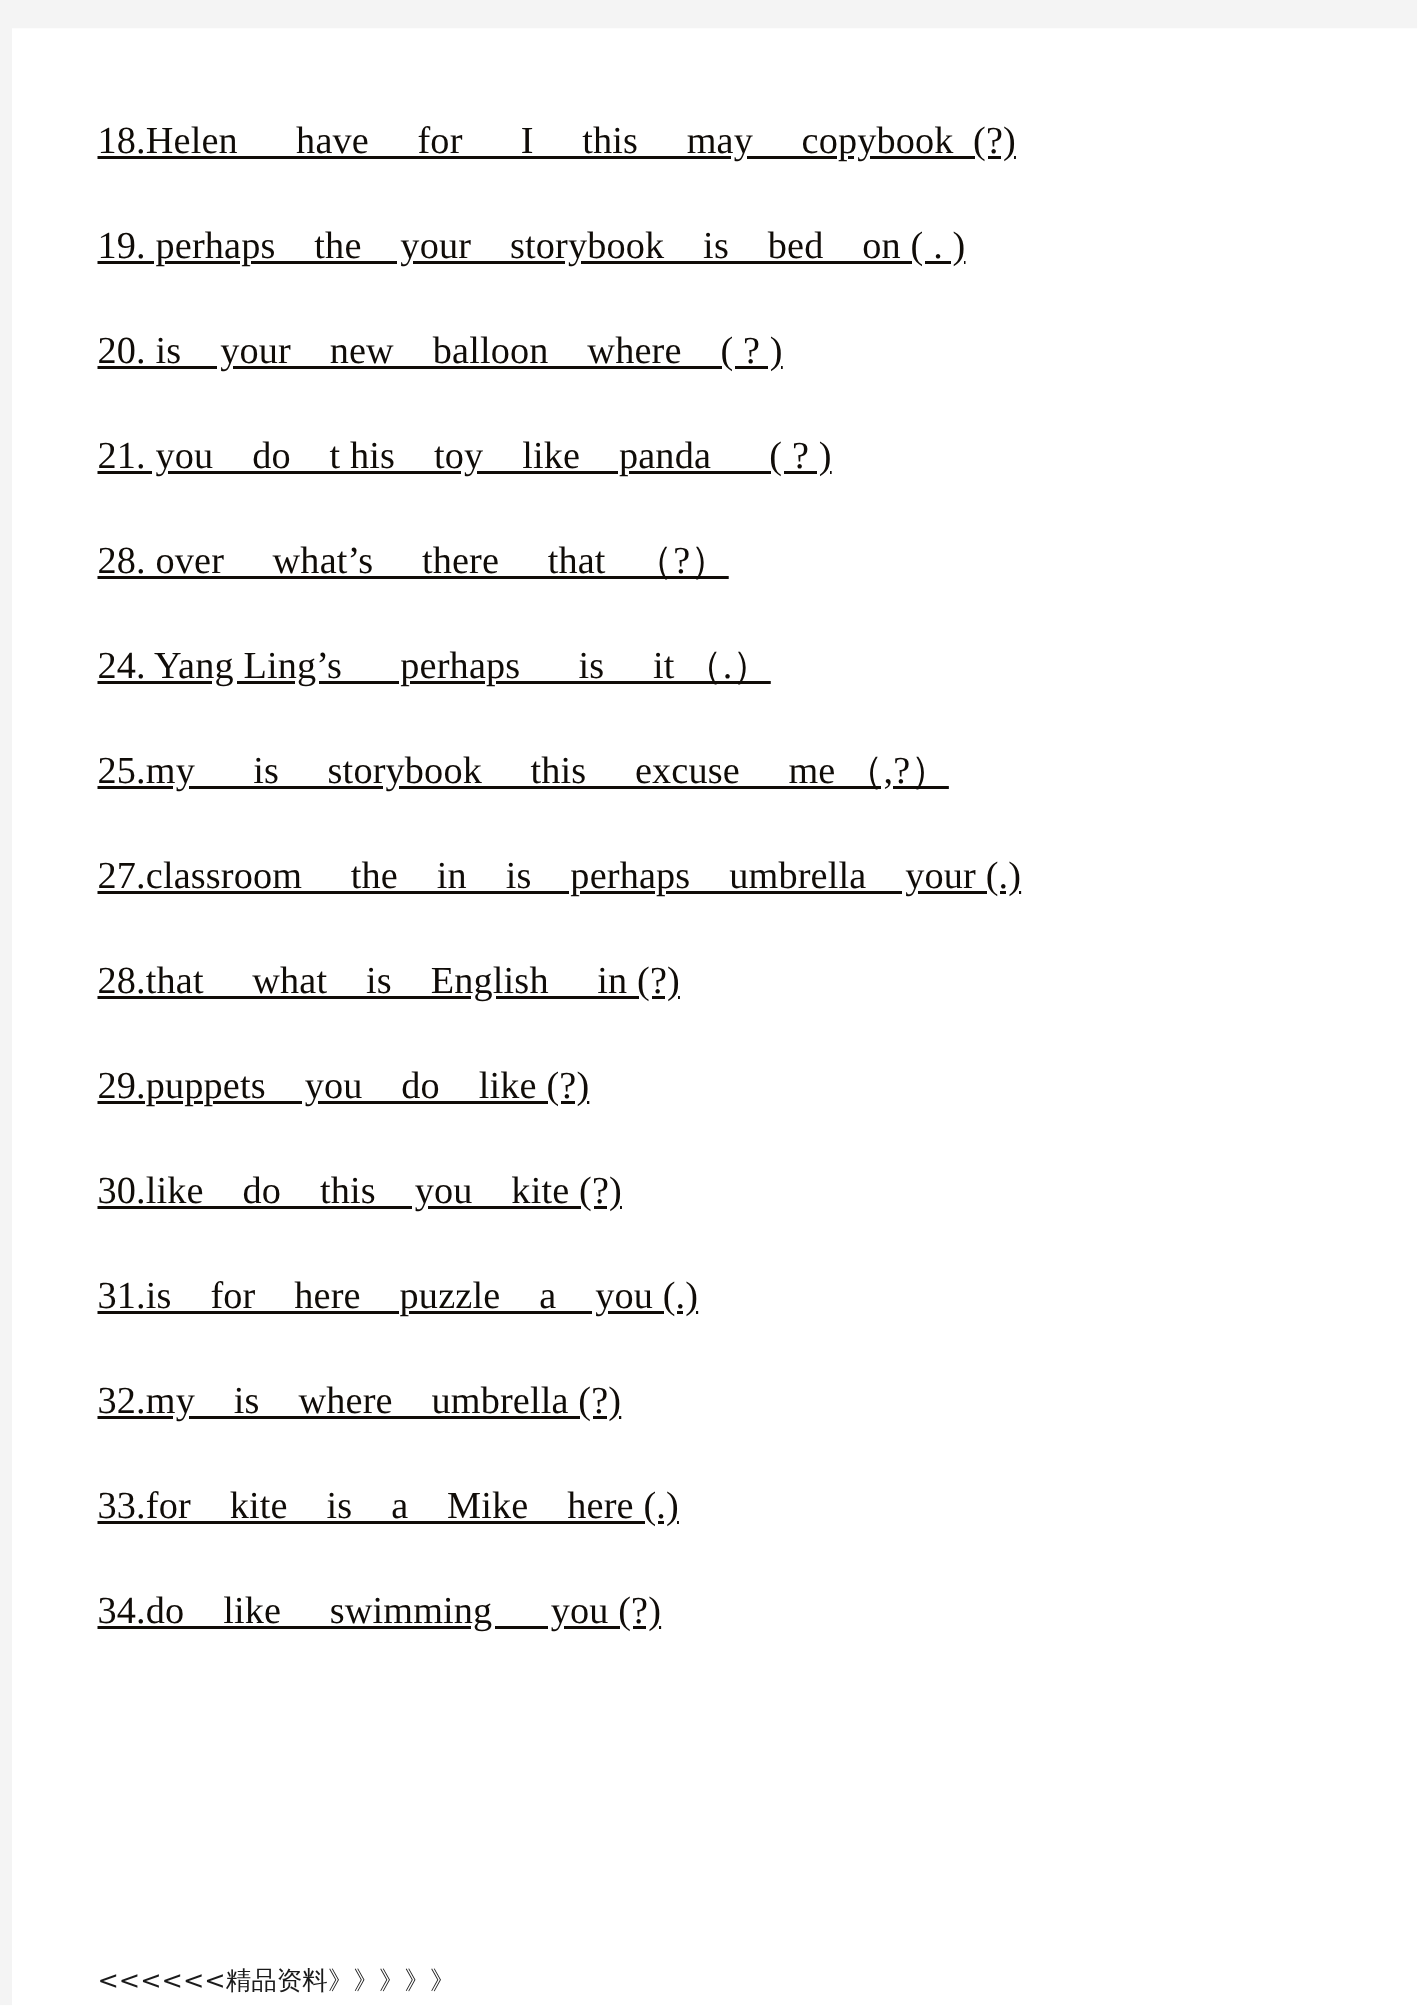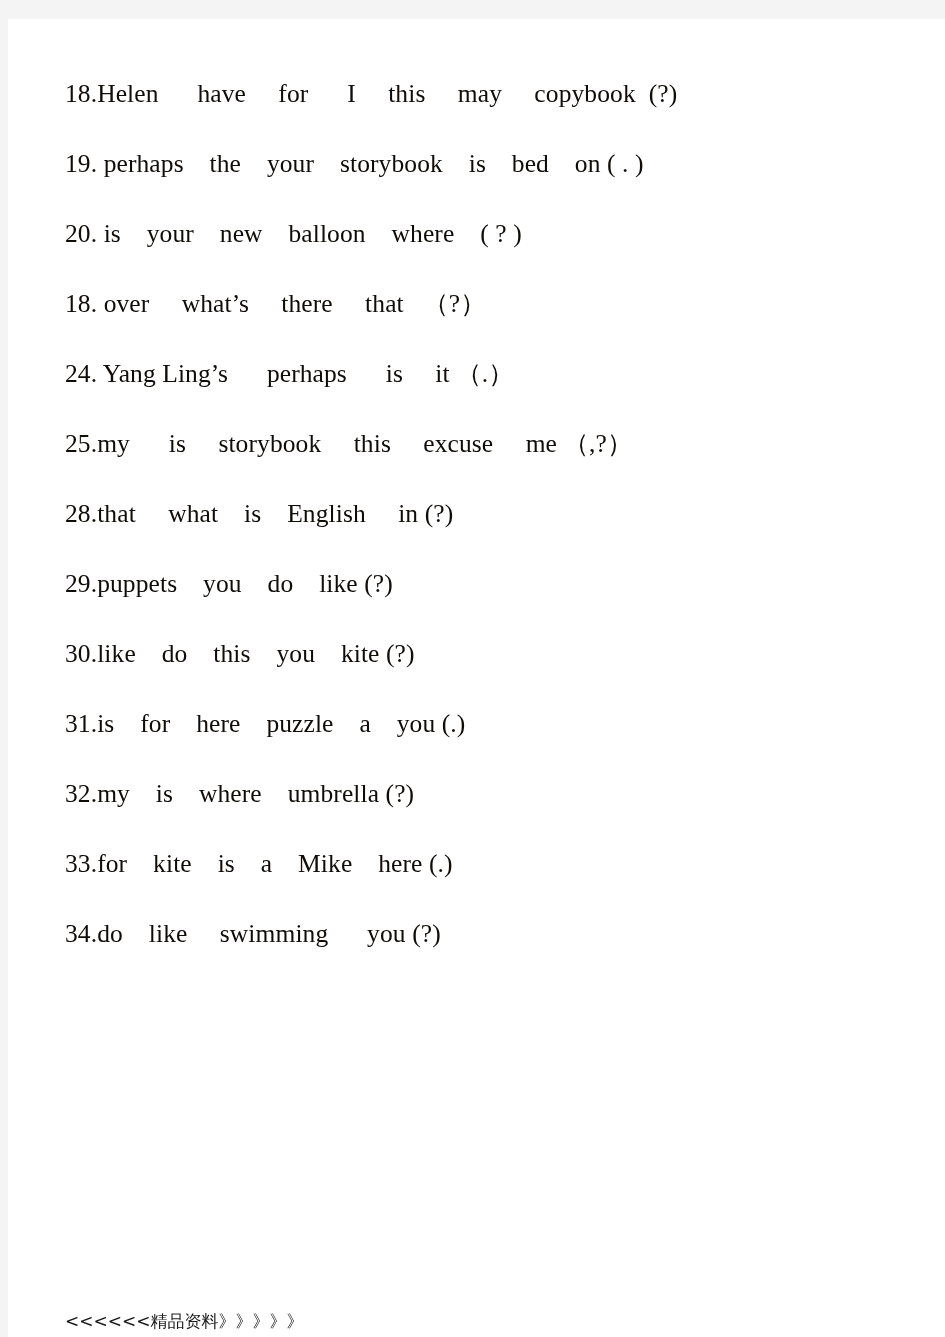--- a/index.html
+++ b/index.html
@@ -56,20 +56,21 @@
     width: 860px;
   }
 
   .exercise-line {
     height: 70px;
     line-height: 70px;
     font-size: 25.5px;
     color: #100c08;
     white-space: pre;
     letter-spacing: 0.1px;
+    text-decoration: underline;
   }
 
   .footer-note {
     position: absolute;
     left: 65px;
     top: 1310px;
     font-family: "DejaVu Sans", sans-serif;
     font-size: 17px;
     line-height: 22px;
     color: #1a1a1a;
@@ -83,23 +84,25 @@
 
   <div class="margin-band-top"></div>
   <div class="margin-band-left"></div>
 
   <div class="sheet">
 
     <div class="exercise-list">
       <div class="exercise-line">18.Helen      have     for      I     this     may     copybook  (?)</div>
       <div class="exercise-line">19. perhaps    the    your    storybook    is    bed    on ( . )</div>
       <div class="exercise-line">20. is    your    new    balloon    where    ( ? )</div>
-      <div class="exercise-line">18. over     what’s     there     that   （?）</div>
+      <div class="exercise-line">21. you    do    t his    toy    like    panda      ( ? )</div>
+      <div class="exercise-line">28. over     what’s     there     that   （?）</div>
       <div class="exercise-line">24. Yang Ling’s      perhaps      is     it （.）</div>
       <div class="exercise-line">25.my      is     storybook     this     excuse     me （,?）</div>
+      <div class="exercise-line">27.classroom     the    in    is    perhaps    umbrella    your (.)</div>
       <div class="exercise-line">28.that     what    is    English     in (?)</div>
       <div class="exercise-line">29.puppets    you    do    like (?)</div>
       <div class="exercise-line">30.like    do    this    you    kite (?)</div>
       <div class="exercise-line">31.is    for    here    puzzle    a    you (.)</div>
       <div class="exercise-line">32.my    is    where    umbrella (?)</div>
       <div class="exercise-line">33.for    kite    is    a    Mike    here (.)</div>
       <div class="exercise-line">34.do    like     swimming      you (?)</div>
     </div>
 
   </div>

